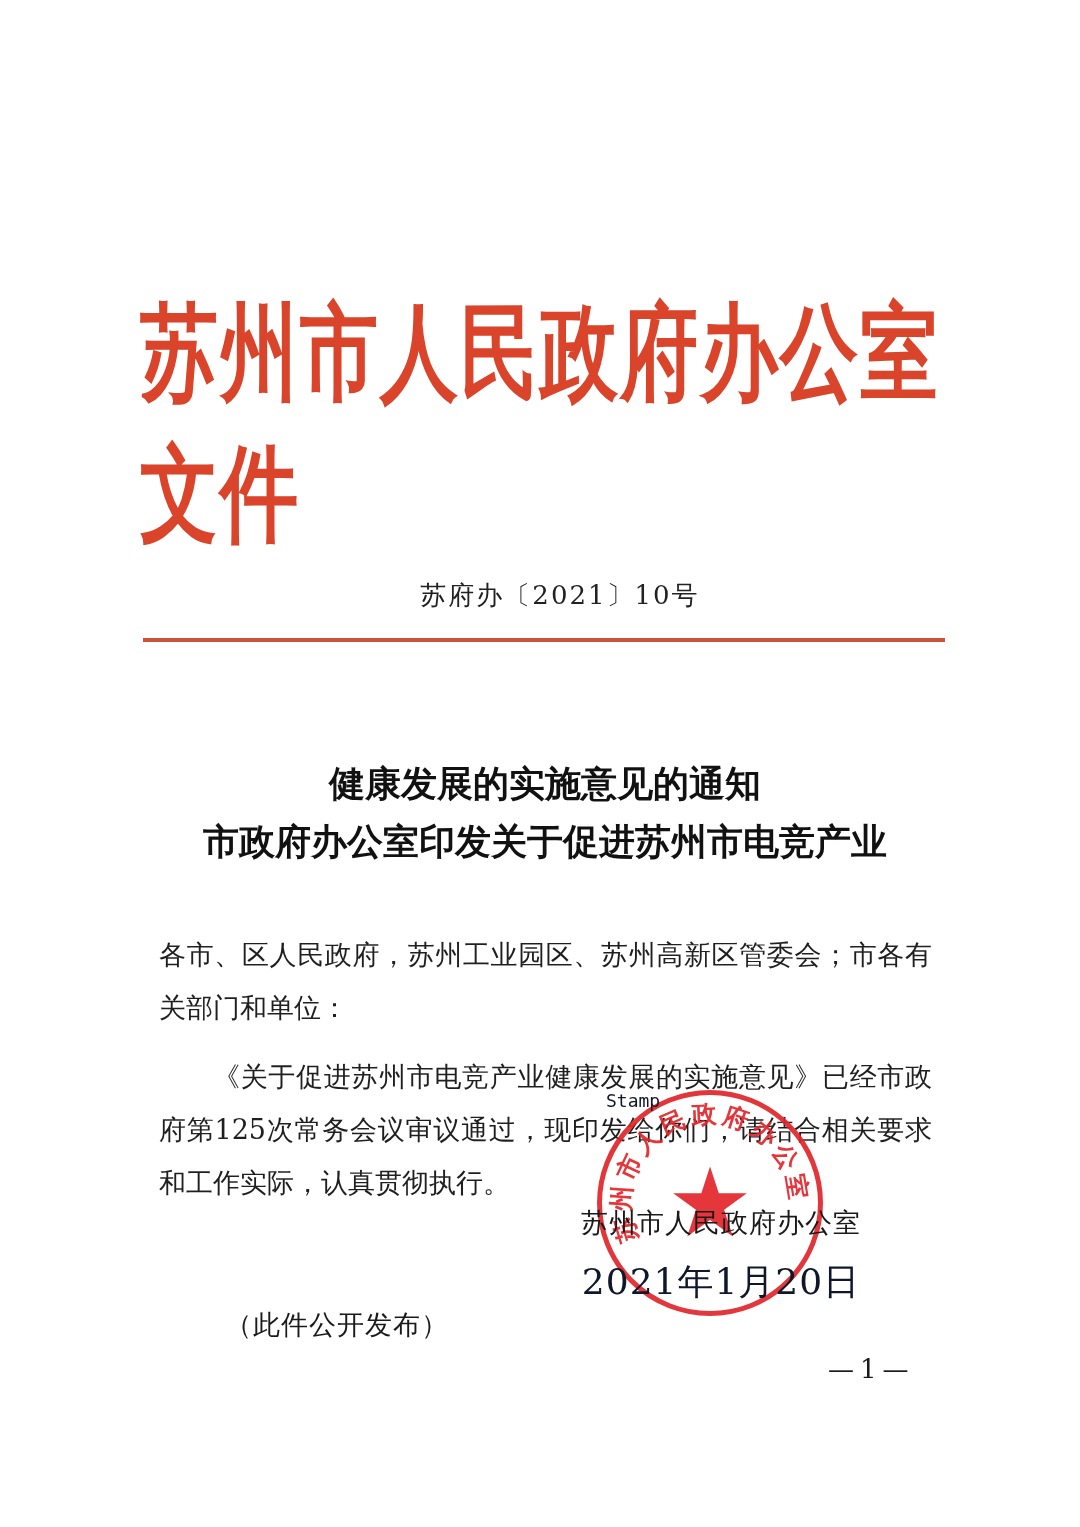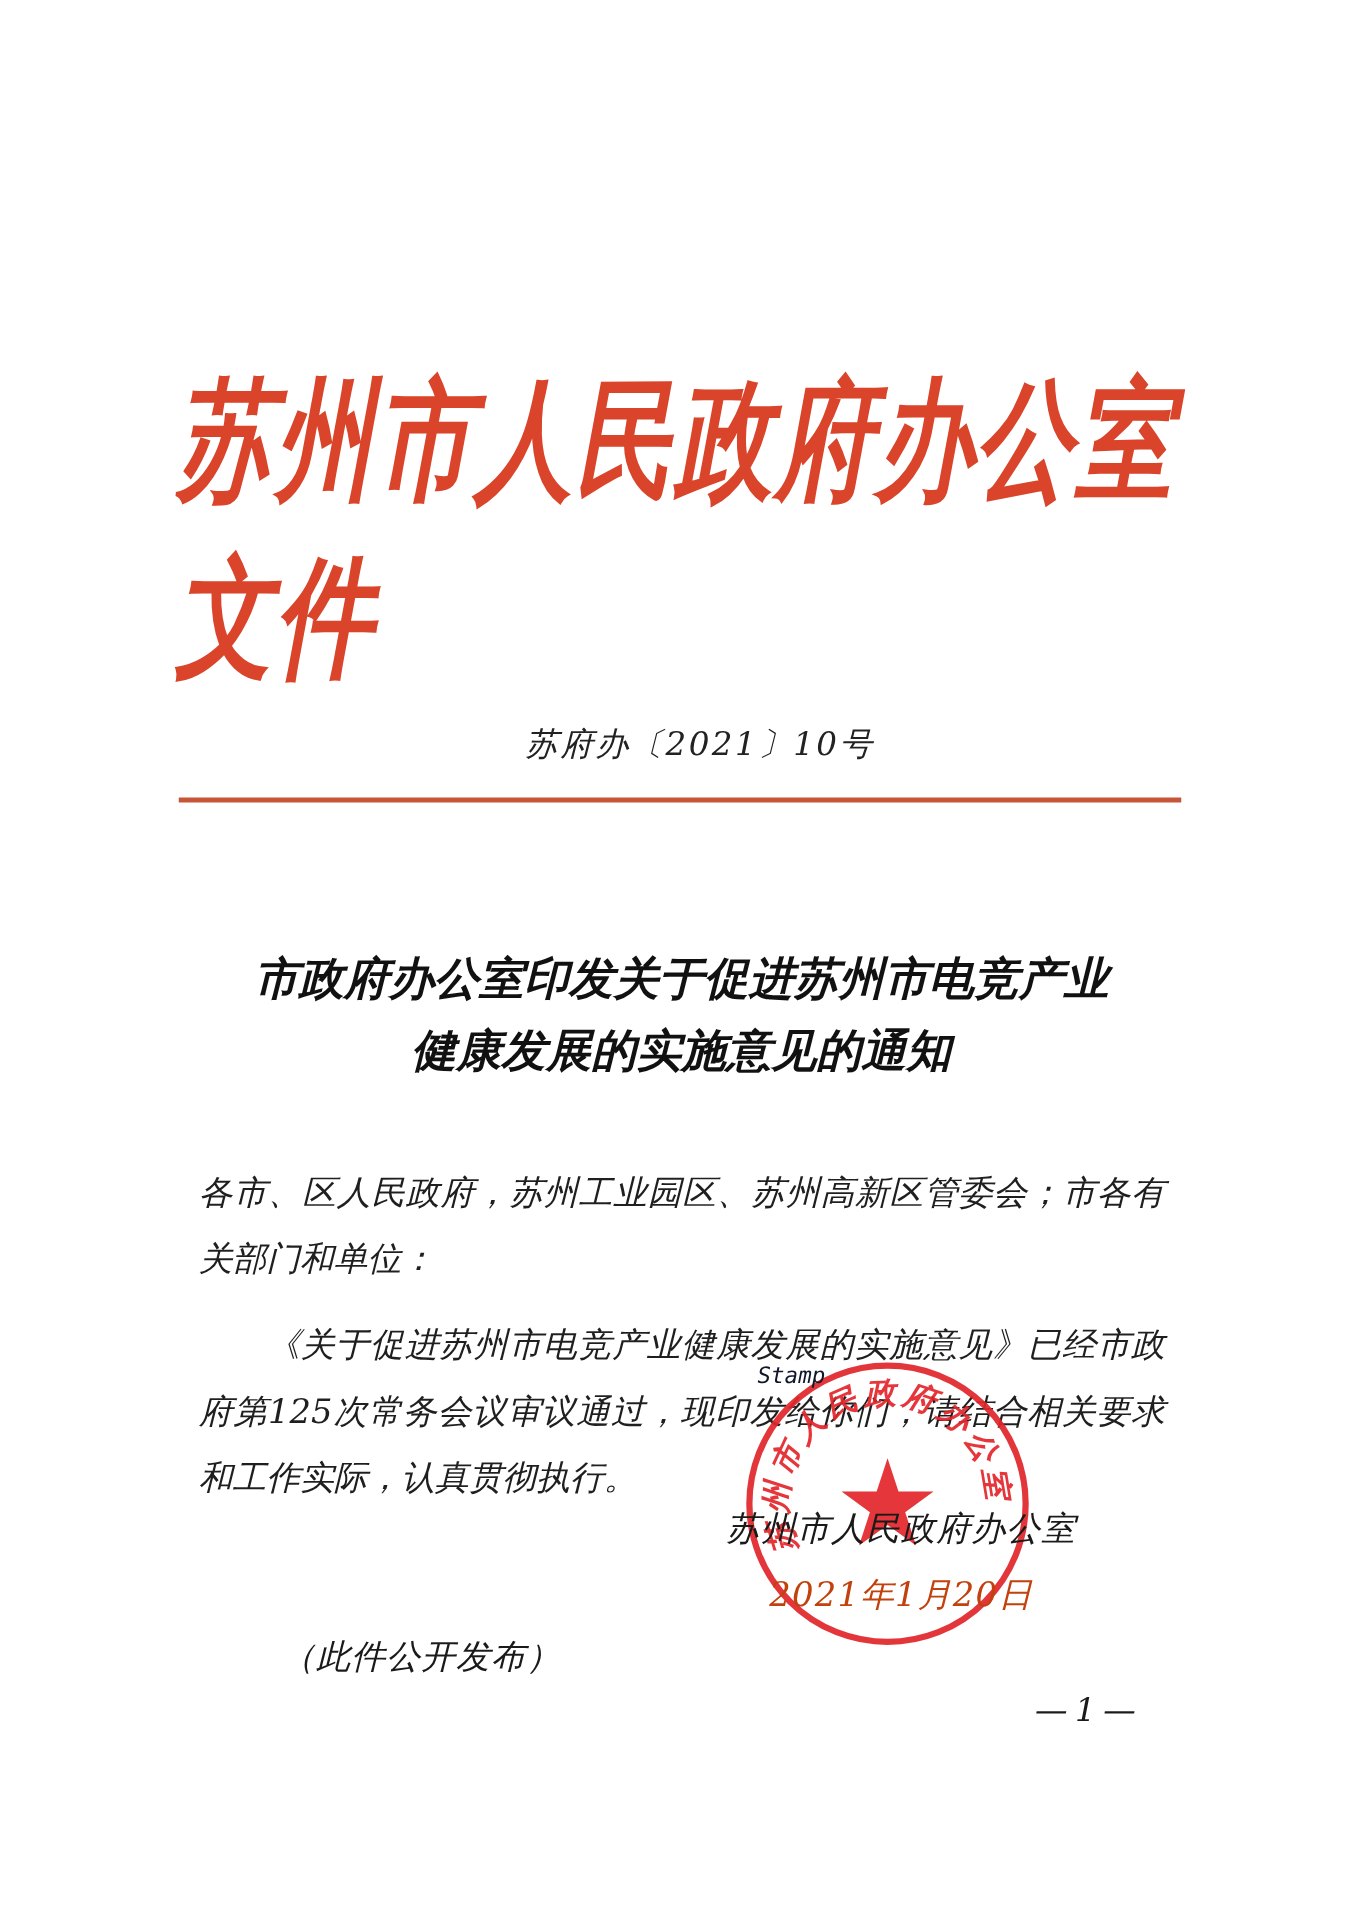--- a/index.html
+++ b/index.html
@@ -1,21 +1,21 @@
 <!DOCTYPE html>
 <html><head>
 <meta charset="utf-8">
 <style>
   html, body { margin: 0; padding: 0; background: #ffffff; }
   body {
     width: 1080px; height: 1527px; position: relative; overflow: hidden;
     font-family: "DejaVu Serif", "Liberation Serif", serif;
     color: #1a1a1a;
   }
-  .page { position: absolute; left: 0; top: 0; width: 1064px; height: 1527px; background: #fff; font-style: italic; }
+  .page { position: absolute; left: 0; top: 0; width: 1064px; height: 1527px; background: #fff; }
 
   .red-header {
     position: absolute; left: 140px; top: 350px; width: 800px; height: 150px;
     display: flex; align-items: center; justify-content: center;
     font-family: "DejaVu Sans", "Liberation Sans", sans-serif;
     font-weight: bold; font-size: 78px; letter-spacing: 2px;
     color: #d9442a;
     transform: scaleY(1.35);
     transform-origin: center;
   }
@@ -61,21 +61,21 @@
     font-family: "DejaVu Sans Mono", "Liberation Mono", monospace;
     font-size: 18px; color: #0f172a;
   }
 
   .signature {
     position: absolute; left: 576px; top: 1205px; width: 290px; text-align: center;
     font-size: 27px; letter-spacing: 1px; color: #1a1a1a;
   }
   .date {
     position: absolute; left: 576px; top: 1258px; width: 290px; text-align: center;
-    font-size: 27px; letter-spacing: 1px; color: #c2410c;
+    font-size: 36px; letter-spacing: 1px; color: #0f172a;
   }
   .publish-note {
     position: absolute; left: 225px; top: 1307px;
     font-size: 27px; color: #1a1a1a; letter-spacing: 1px;
   }
   .page-number {
     position: absolute; left: 828px; top: 1354px;
     font-size: 26px; color: #1a1a1a; letter-spacing: 6px;
   }
 </style>
@@ -84,22 +84,22 @@
 
 <div class="page">
 
   <div class="red-header">苏州市人民政府办公室文件</div>
 
   <div class="doc-number">苏府办〔2021〕10号</div>
 
   <div class="red-rule"></div>
 
   <div class="title">
+    <div>健康发展的实施意见的通知</div>
     <div>市政府办公室印发关于促进苏州市电竞产业</div>
-    <div>健康发展的实施意见的通知</div>
   </div>
 
   <div class="body-text">
     <p>各市、区人民政府，苏州工业园区、苏州高新区管委会；市各有关部门和单位：</p>
     <p class="indent">《关于促进苏州市电竞产业健康发展的实施意见》已经市政府第125次常务会议审议通过，现印发给你们，请结合相关要求和工作实际，认真贯彻执行。</p>
   </div>
 
   <div class="stamp">
     <div class="stamp-ring-text">
       <svg viewBox="0 0 216 216" xmlns="http://www.w3.org/2000/svg">

